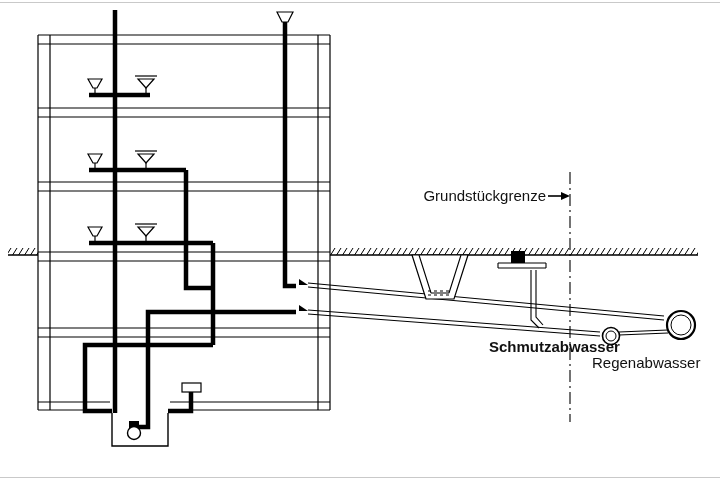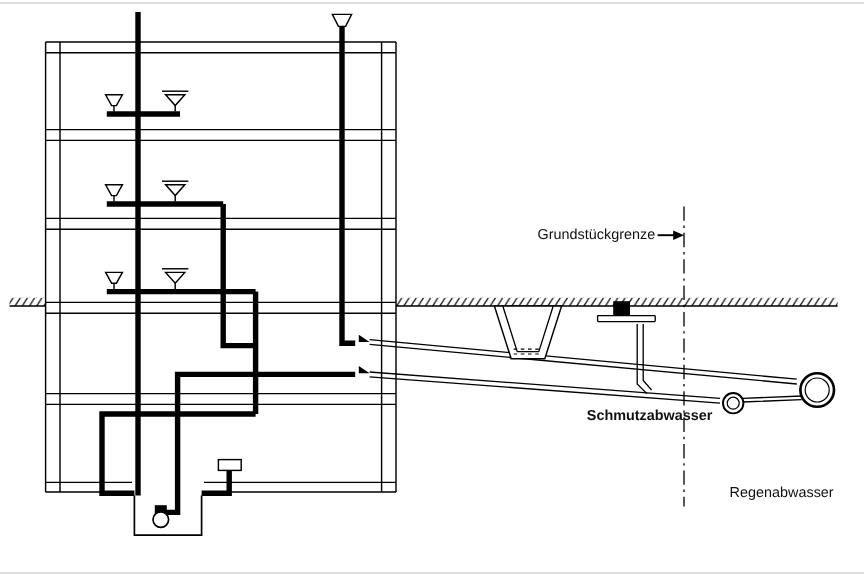--- a/index.html
+++ b/index.html
@@ -9,28 +9,28 @@
     background:#ffffff;
     overflow:hidden;
     font-family:"Liberation Sans", sans-serif;
   }
   .edge{position:absolute;left:0;width:720px;height:1px;background:#c9c9c9;}
   .edge.top{top:2px;}
   .edge.bottom{top:477px;}
   svg{position:absolute;left:0;top:0;}
   .lbl{
     position:absolute;
-    font-size:12px;
+    font-size:15px;
     color:#111;
     line-height:13px;
     white-space:nowrap;
   }
   #lbl-grenze{left:420px;top:189px;width:126px;text-align:right;}
   #lbl-schmutz{left:489px;top:340px;font-weight:bold;}
-  #lbl-regen{left:608px;top:356px;margin-top:48px;}
+  #lbl-regen{left:592px;top:356px;}
 </style>
 </head>
 <body>
 
 <div class="canvas">
   <div class="edge top"></div>
   <div class="edge bottom"></div>
 
   <svg width="720" height="480" viewBox="0 0 720 480">
 

